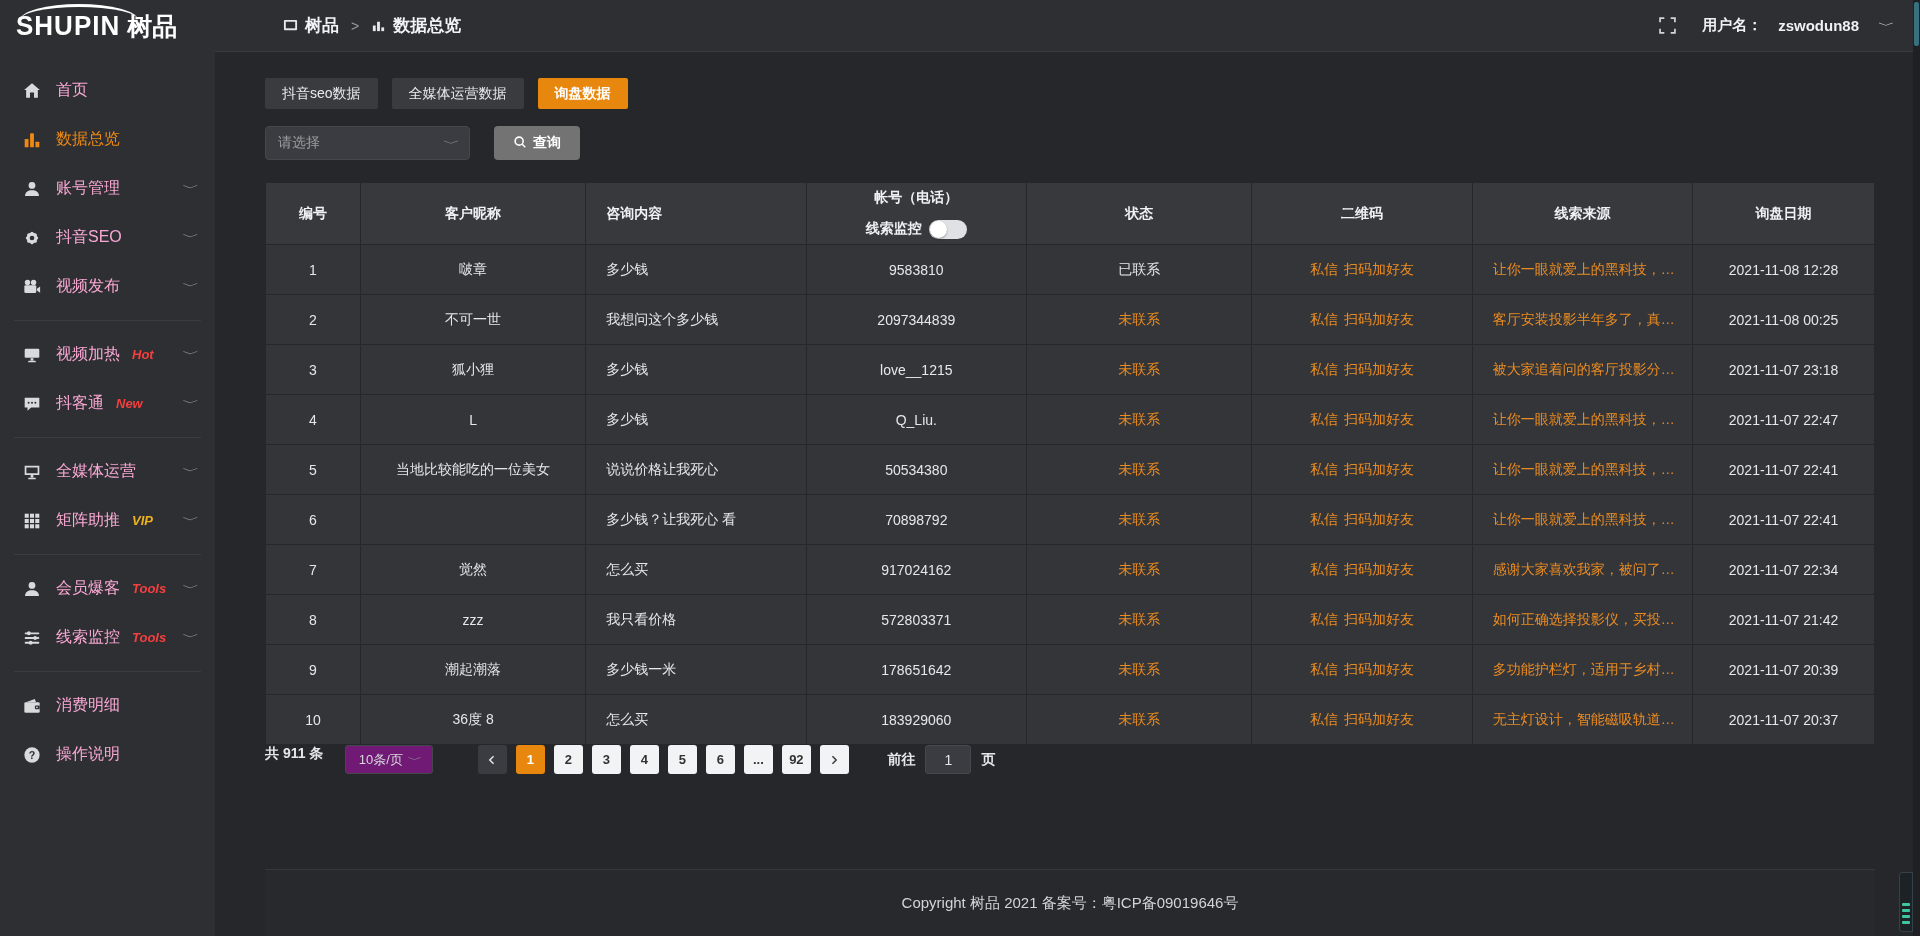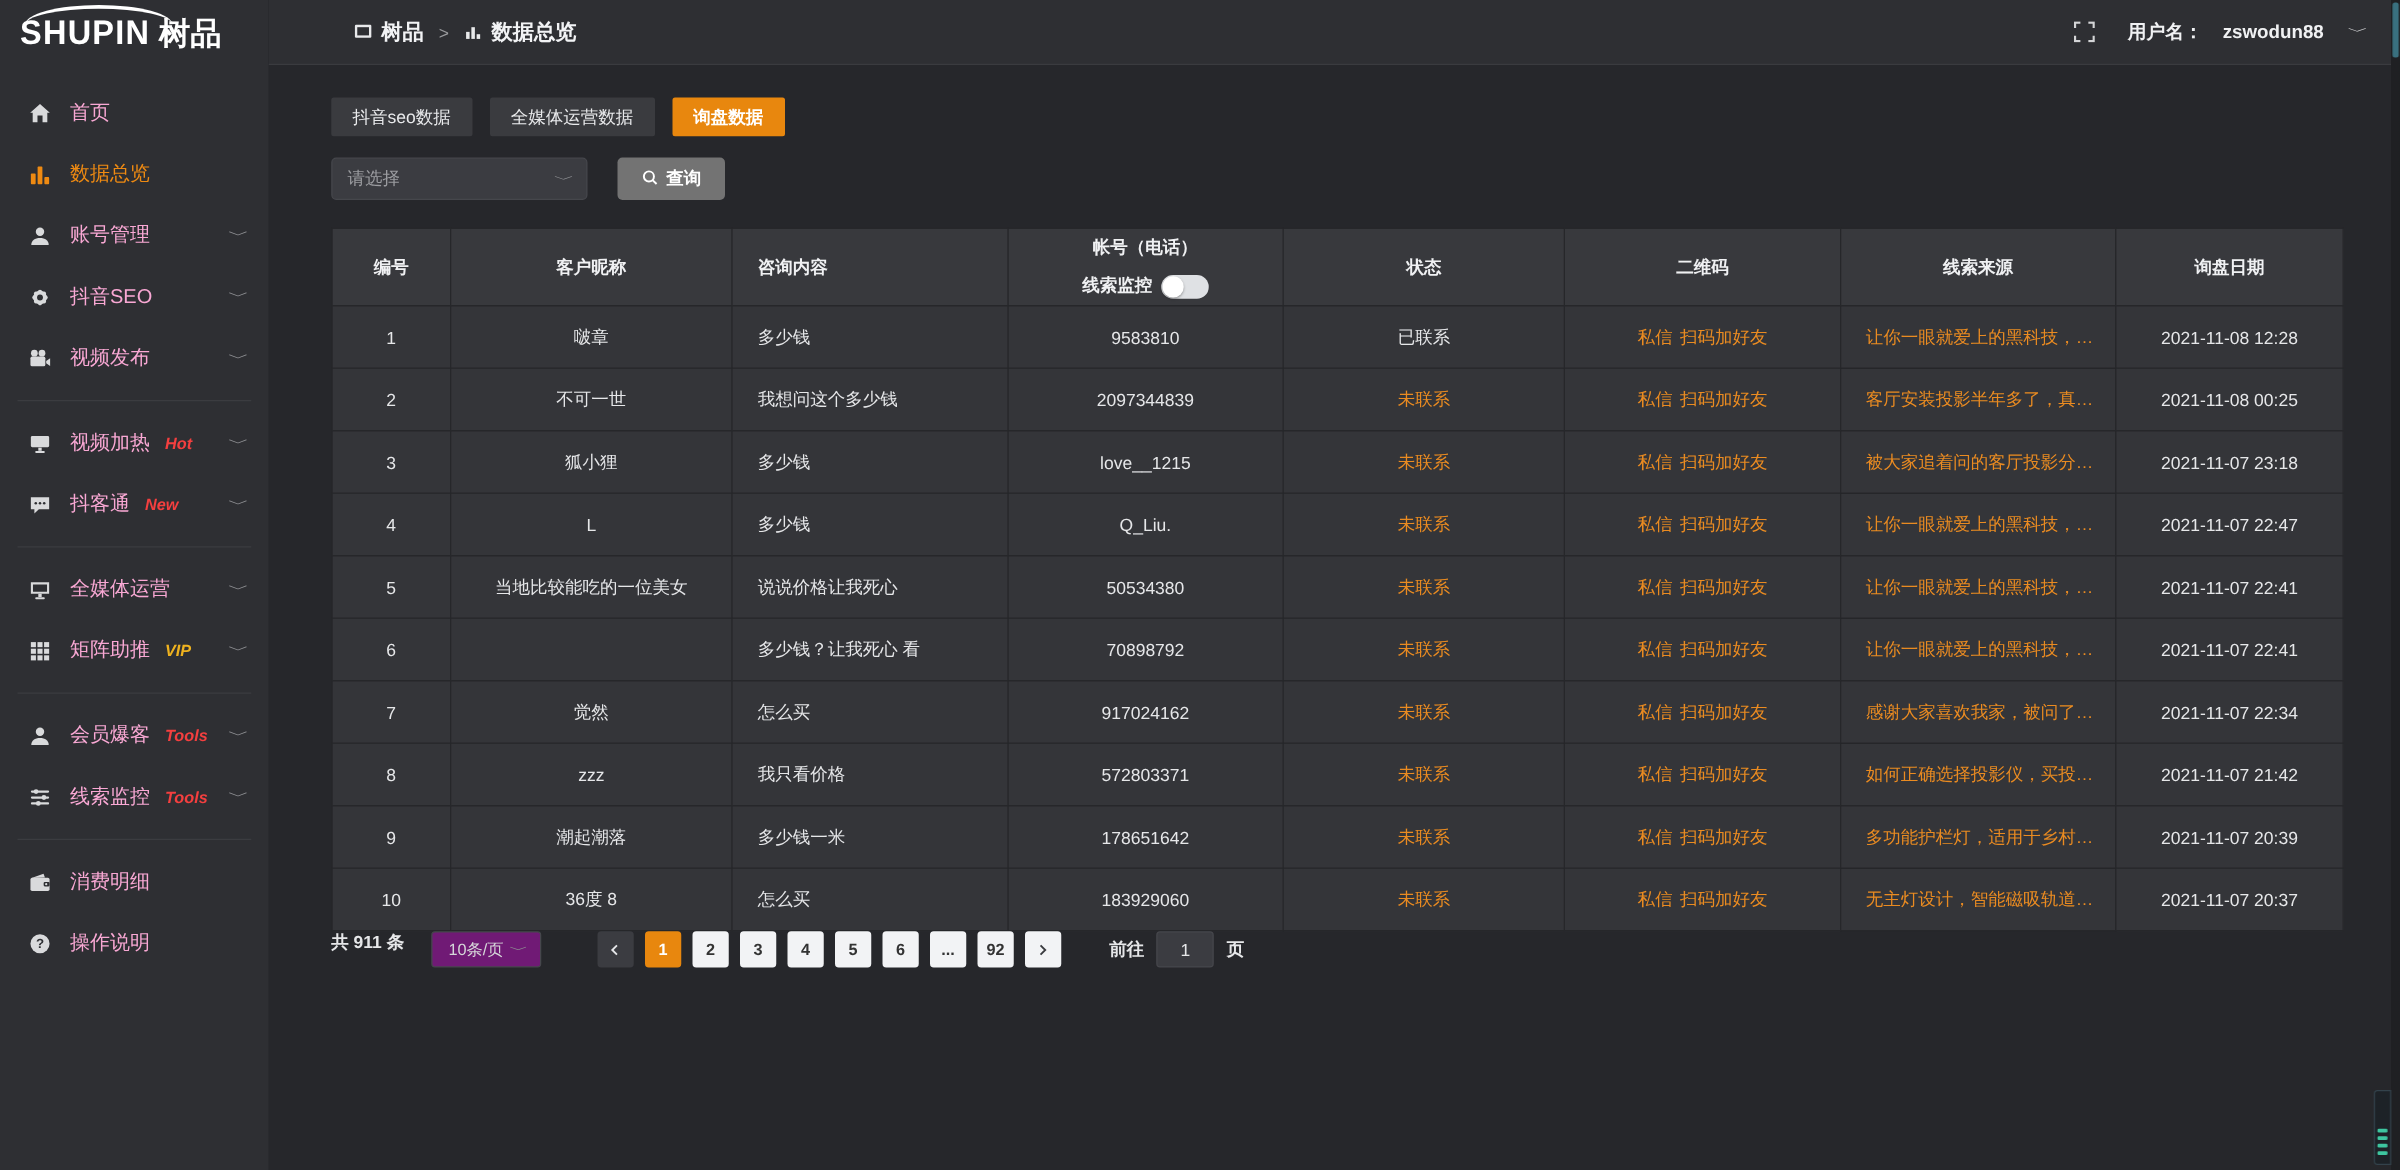--- a/index.html
+++ b/index.html
@@ -504,20 +504,23 @@
               <path d="M5.5 2 11.5 8l-6 6"></path>
             </svg>
           </div>
         <div class="pg-goto">
           <span>前往</span>
           <input class="pg-input" value="1" style="">
           <span>页</span>
         </div>
       </div>
 
+      <footer class="footer">
+        <span>Copyright 树品 2021 备案号：粤ICP备09019646号</span>
+      </footer>
     </section>
   </div>
 </div>
 
 <div class="scrollbar">
     <div class="scroll-thumb"></div>
   </div>
 <div class="float-widget">
     <i></i>
     <i></i>

